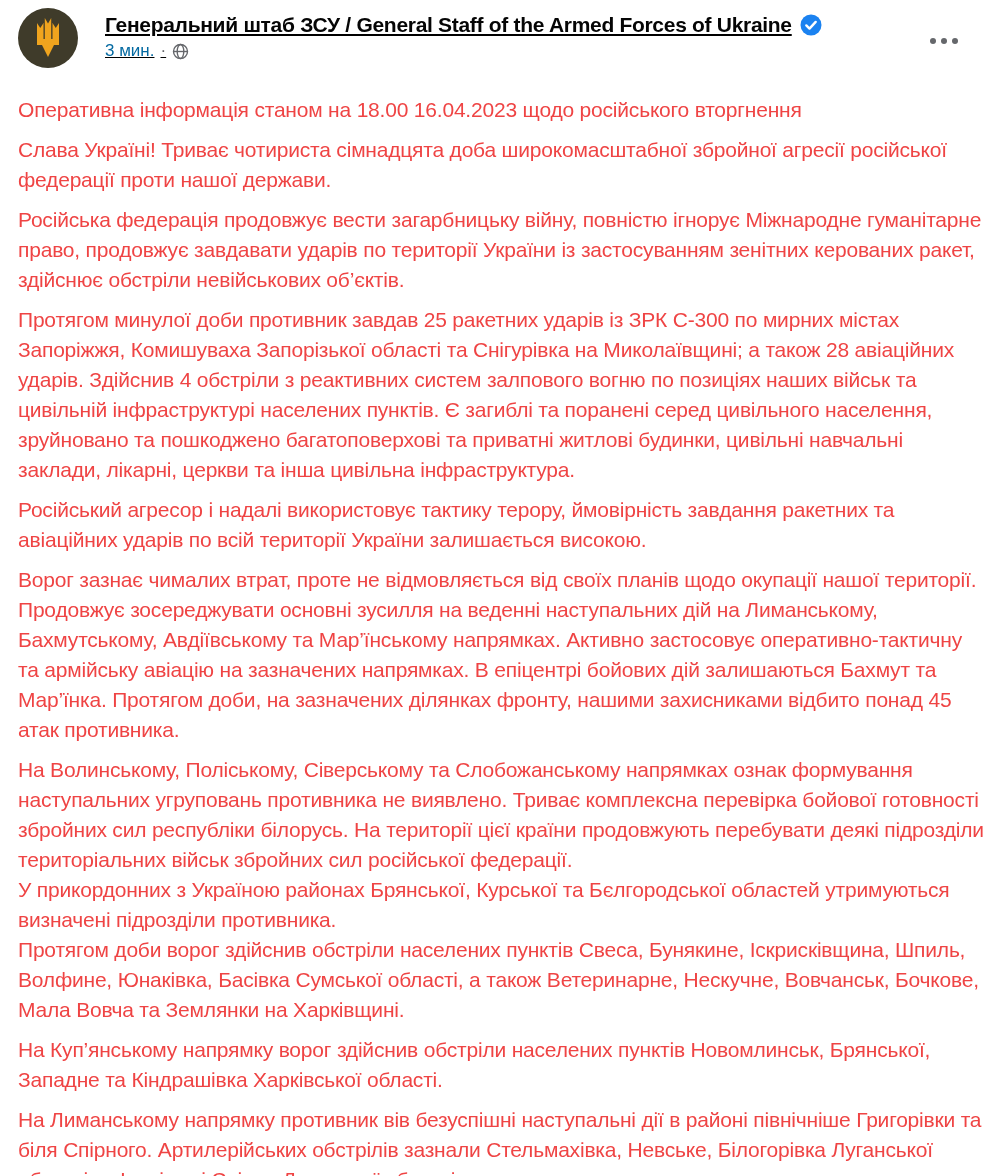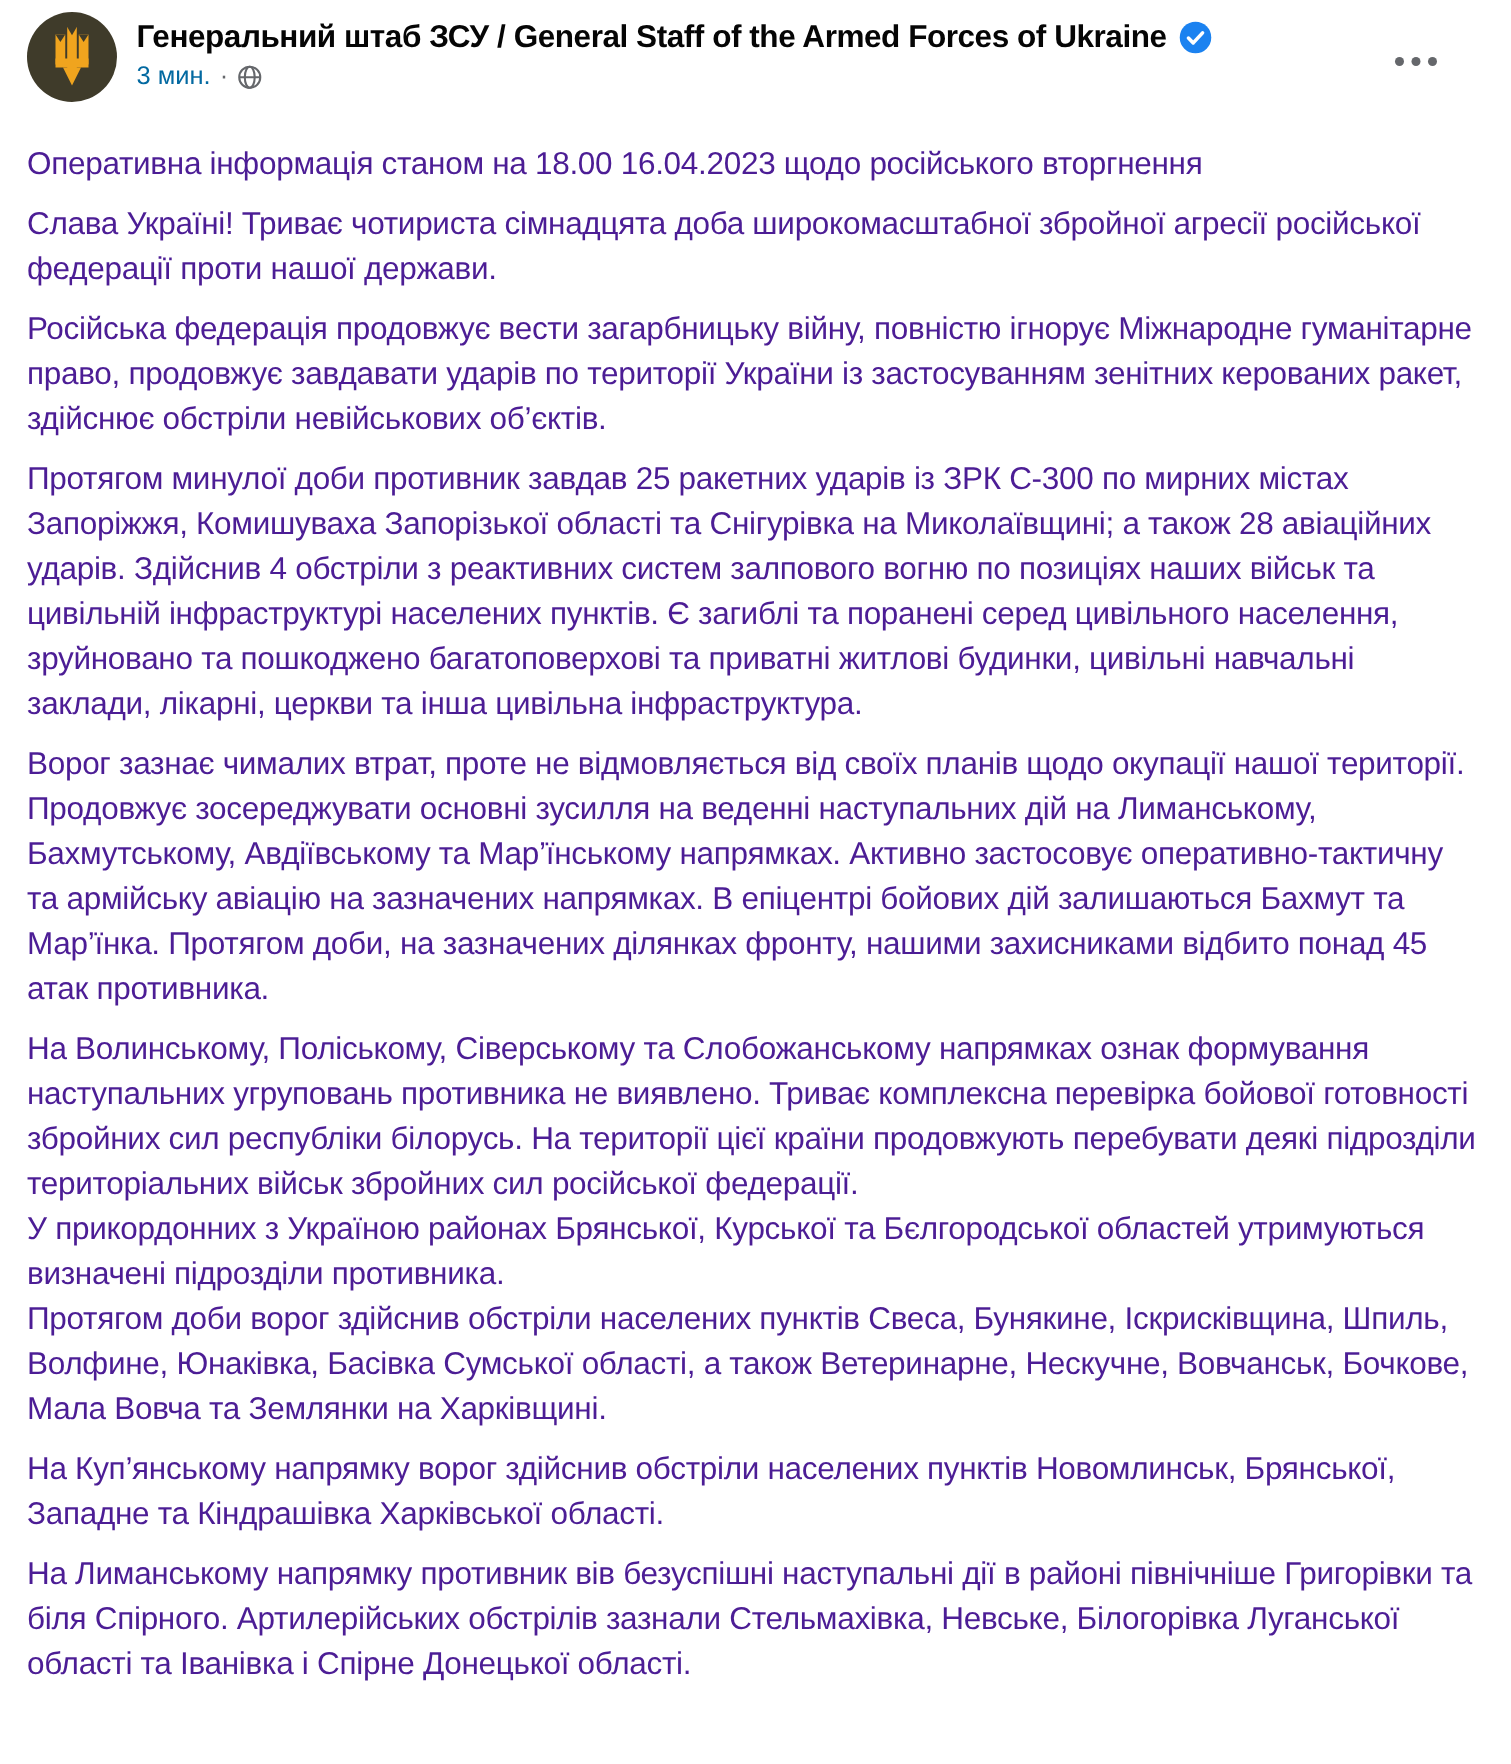--- a/index.html
+++ b/index.html
@@ -27,24 +27,25 @@
   .avatar {
     flex: 0 0 auto;
     width: 60px;
     height: 60px;
     border-radius: 50%;
     display: block;
     cursor: pointer;
   }
   .avatar svg { display: block; }
   .header-info {
-    margin-left: 13px;
+    margin-left: 27px;
     padding-top: 3px;
     flex: 1 1 auto;
     min-width: 0;
+    text-decoration: underline;
   }
   .name-row {
     display: flex;
     align-items: center;
     gap: 8px;
   }
   .page-name {
     font-size: 21px;
     font-weight: 700;
     color: #050505;
@@ -82,21 +83,21 @@
     line-height: 0;
   }
   .post-body {
     padding: 0 20px 0 18px;
     margin-top: 27px;
   }
   .post-body p {
     margin: 0 0 10px 0;
     font-size: 21px;
     line-height: 30px;
-    color: #4c1d95;
+    color: #ef4444;
     letter-spacing: -0.2px;
     white-space: pre-wrap;
   }
 </style>
 </head>
 <body>
 
 <article class="post">
 
   <header class="post-header">
@@ -152,20 +153,21 @@
       </svg>
     </button>
 
   </header>
 
   <div class="post-body">
     <p>Оперативна інформація станом на 18.00 16.04.2023 щодо російського вторгнення</p>
     <p>Слава Україні! Триває чотириста сімнадцята доба широкомасштабної збройної агресії російської федерації проти нашої держави.</p>
     <p>Російська федерація продовжує вести загарбницьку війну, повністю ігнорує Міжнародне гуманітарне право, продовжує завдавати ударів по території України із застосуванням зенітних керованих ракет, здійснює обстріли невійськових об’єктів.</p>
     <p>Протягом минулої доби противник завдав 25 ракетних ударів із ЗРК С-300 по мирних містах Запоріжжя, Комишуваха Запорізької області та Снігурівка на Миколаївщині; а також 28 авіаційних ударів. Здійснив 4 обстріли з реактивних систем залпового вогню по позиціях наших військ та цивільній інфраструктурі населених пунктів. Є загиблі та поранені серед цивільного населення, зруйновано та пошкоджено багатоповерхові та приватні житлові будинки, цивільні навчальні заклади, лікарні, церкви та інша цивільна інфраструктура.</p>
+    <p>Російський агресор і надалі використовує тактику терору, ймовірність завдання ракетних та авіаційних ударів по всій території України залишається високою.</p>
     <p>Ворог зазнає чималих втрат, проте не відмовляється від своїх планів щодо окупації нашої території. Продовжує зосереджувати основні зусилля на веденні наступальних дій на Лиманському, Бахмутському, Авдіївському та Мар’їнському напрямках. Активно застосовує оперативно-тактичну та армійську авіацію на зазначених напрямках. В епіцентрі бойових дій залишаються Бахмут та Мар’їнка. Протягом доби, на зазначених ділянках фронту, нашими захисниками відбито понад 45 атак противника.</p>
     <p>На Волинському, Поліському, Сіверському та Слобожанському напрямках ознак формування наступальних угруповань противника не виявлено. Триває комплексна перевірка бойової готовності збройних сил республіки білорусь. На території цієї країни продовжують перебувати деякі підрозділи територіальних військ збройних сил російської федерації.
 У прикордонних з Україною районах Брянської, Курської та Бєлгородської областей утримуються визначені підрозділи противника.
 Протягом доби ворог здійснив обстріли населених пунктів Свеса, Бунякине, Іскрисківщина, Шпиль, Волфине, Юнаківка, Басівка Сумської області, а також Ветеринарне, Нескучне, Вовчанськ, Бочкове, Мала Вовча та Землянки на Харківщині.</p>
     <p>На Куп’янському напрямку ворог здійснив обстріли населених пунктів Новомлинськ, Брянської, Западне та Кіндрашівка Харківської області.</p>
     <p>На Лиманському напрямку противник вів безуспішні наступальні дії в районі північніше Григорівки та біля Спірного. Артилерійських обстрілів зазнали Стельмахівка, Невське, Білогорівка Луганської області та Іванівка і Спірне Донецької області.</p>
   </div>
 
 </article>
 

